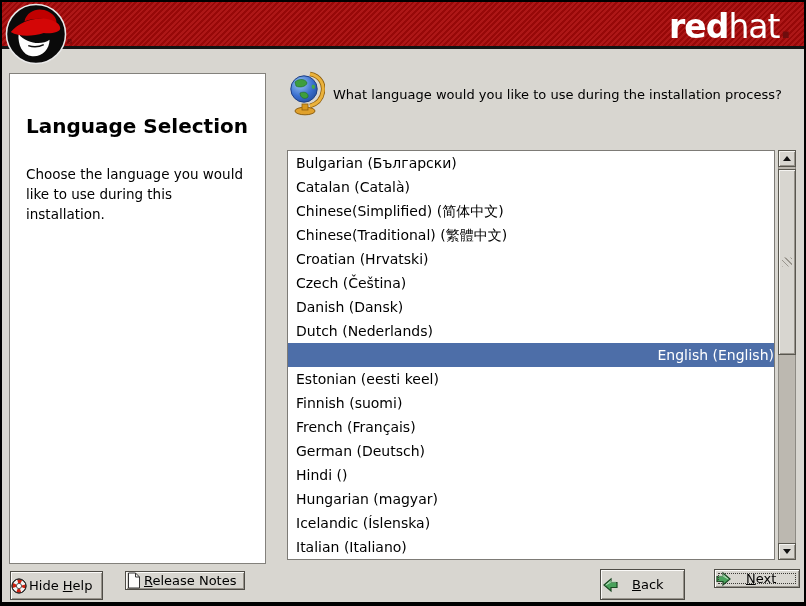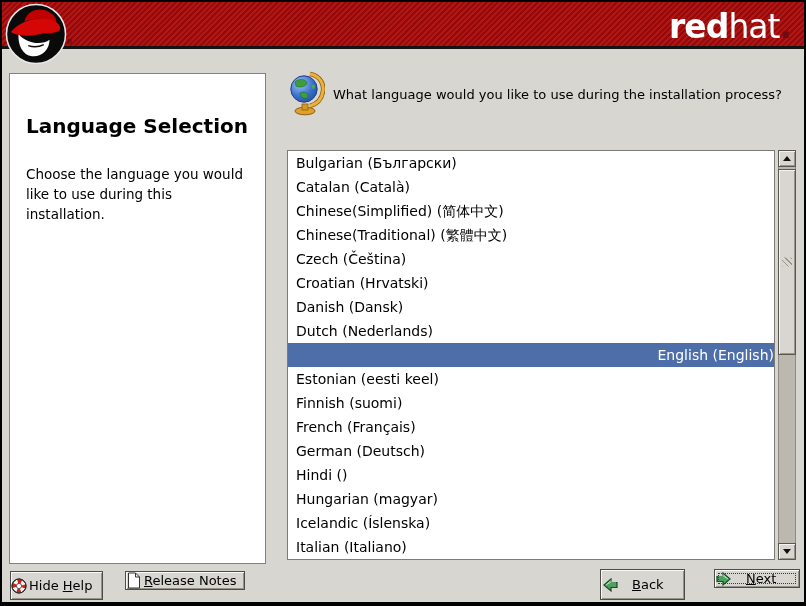--- a/index.html
+++ b/index.html
@@ -134,22 +134,22 @@
     <path d="M12 22 C16 20 21 22 20 26 C17 29 12 27 12 22 Z" fill="#3e9e3e" stroke="#1f6b1f" stroke-width="0.6"></path>
     <path d="M24 14 C27 13 28 16 26 18 C24 18 23 16 24 14 Z" fill="#46a846"></path>
   </svg>
   <div class="question">What language would you like to use during the installation process?</div>
 
   <div class="list-box">
       <div class="lang-row">Bulgarian (Български)</div>
       <div class="lang-row">Catalan (Català)</div>
       <div class="lang-row">Chinese(Simplified) (简体中文)</div>
       <div class="lang-row">Chinese(Traditional) (繁體中文)</div>
+      <div class="lang-row">Croatian (Hrvatski)</div>
       <div class="lang-row">Czech (Čeština)</div>
-      <div class="lang-row">Croatian (Hrvatski)</div>
       <div class="lang-row">Danish (Dansk)</div>
       <div class="lang-row">Dutch (Nederlands)</div>
       <div class="lang-row selected">English (English)</div>
       <div class="lang-row">Estonian (eesti keel)</div>
       <div class="lang-row">Finnish (suomi)</div>
       <div class="lang-row">French (Français)</div>
       <div class="lang-row">German (Deutsch)</div>
       <div class="lang-row">Hindi ()</div>
       <div class="lang-row">Hungarian (magyar)</div>
       <div class="lang-row">Icelandic (Íslenska)</div>

